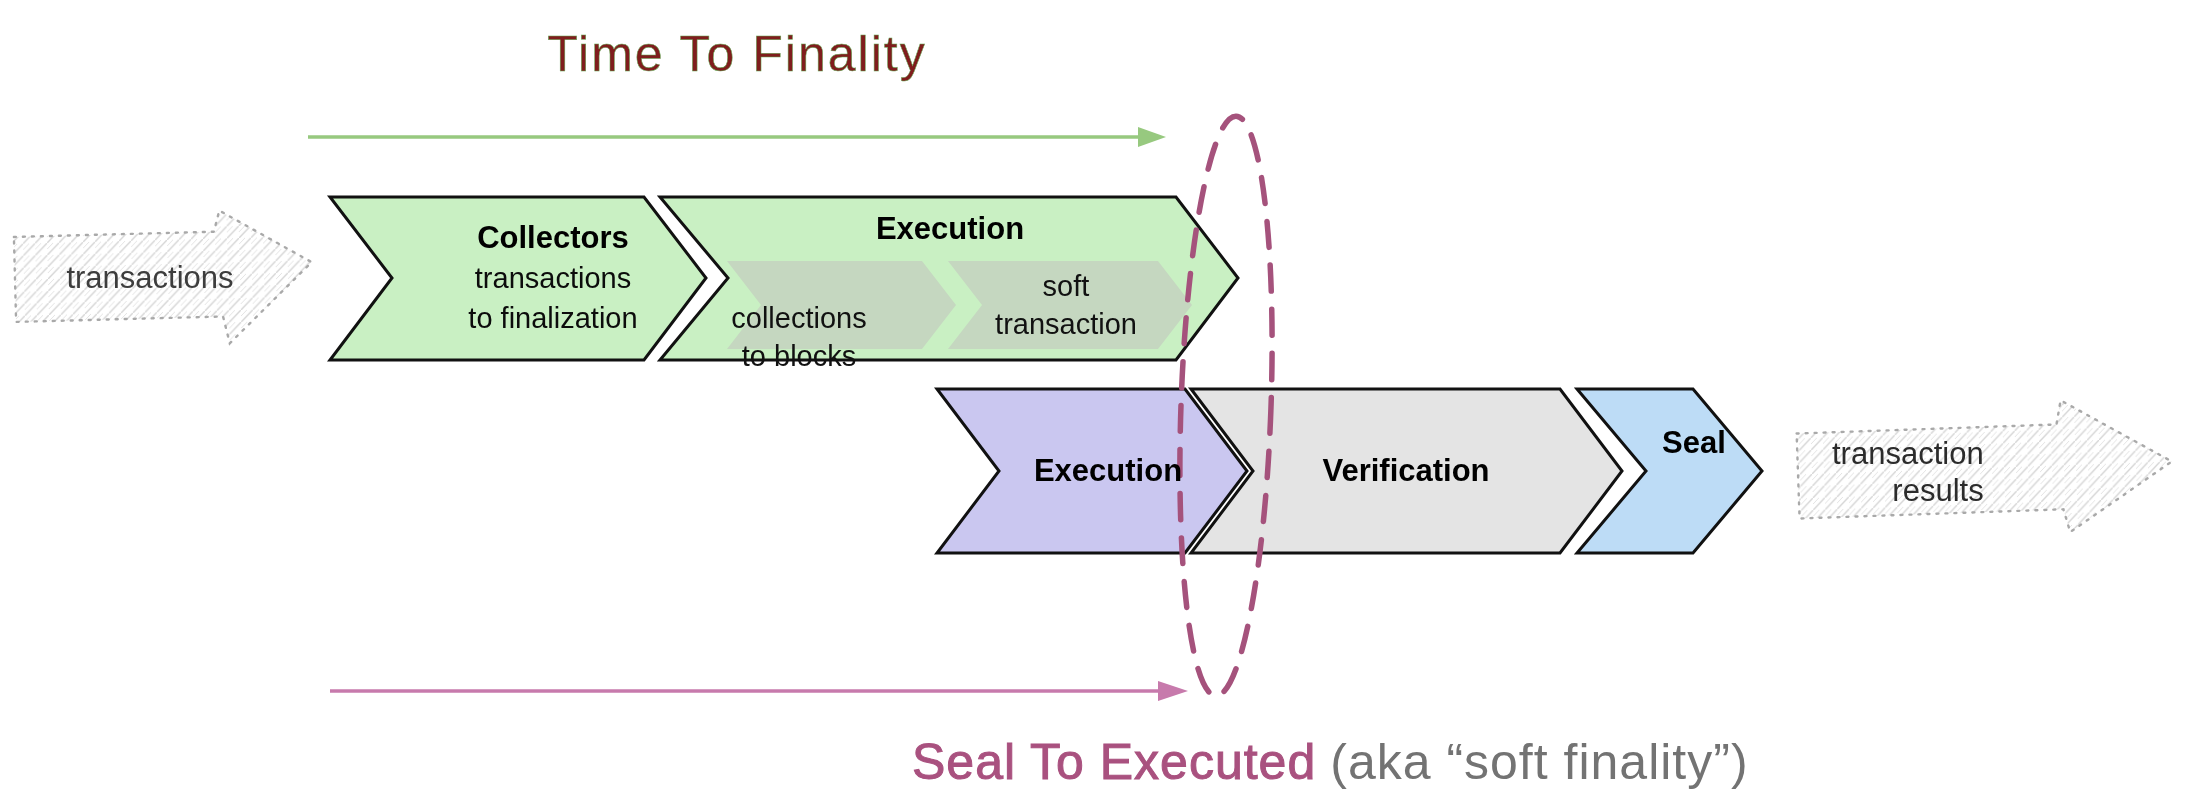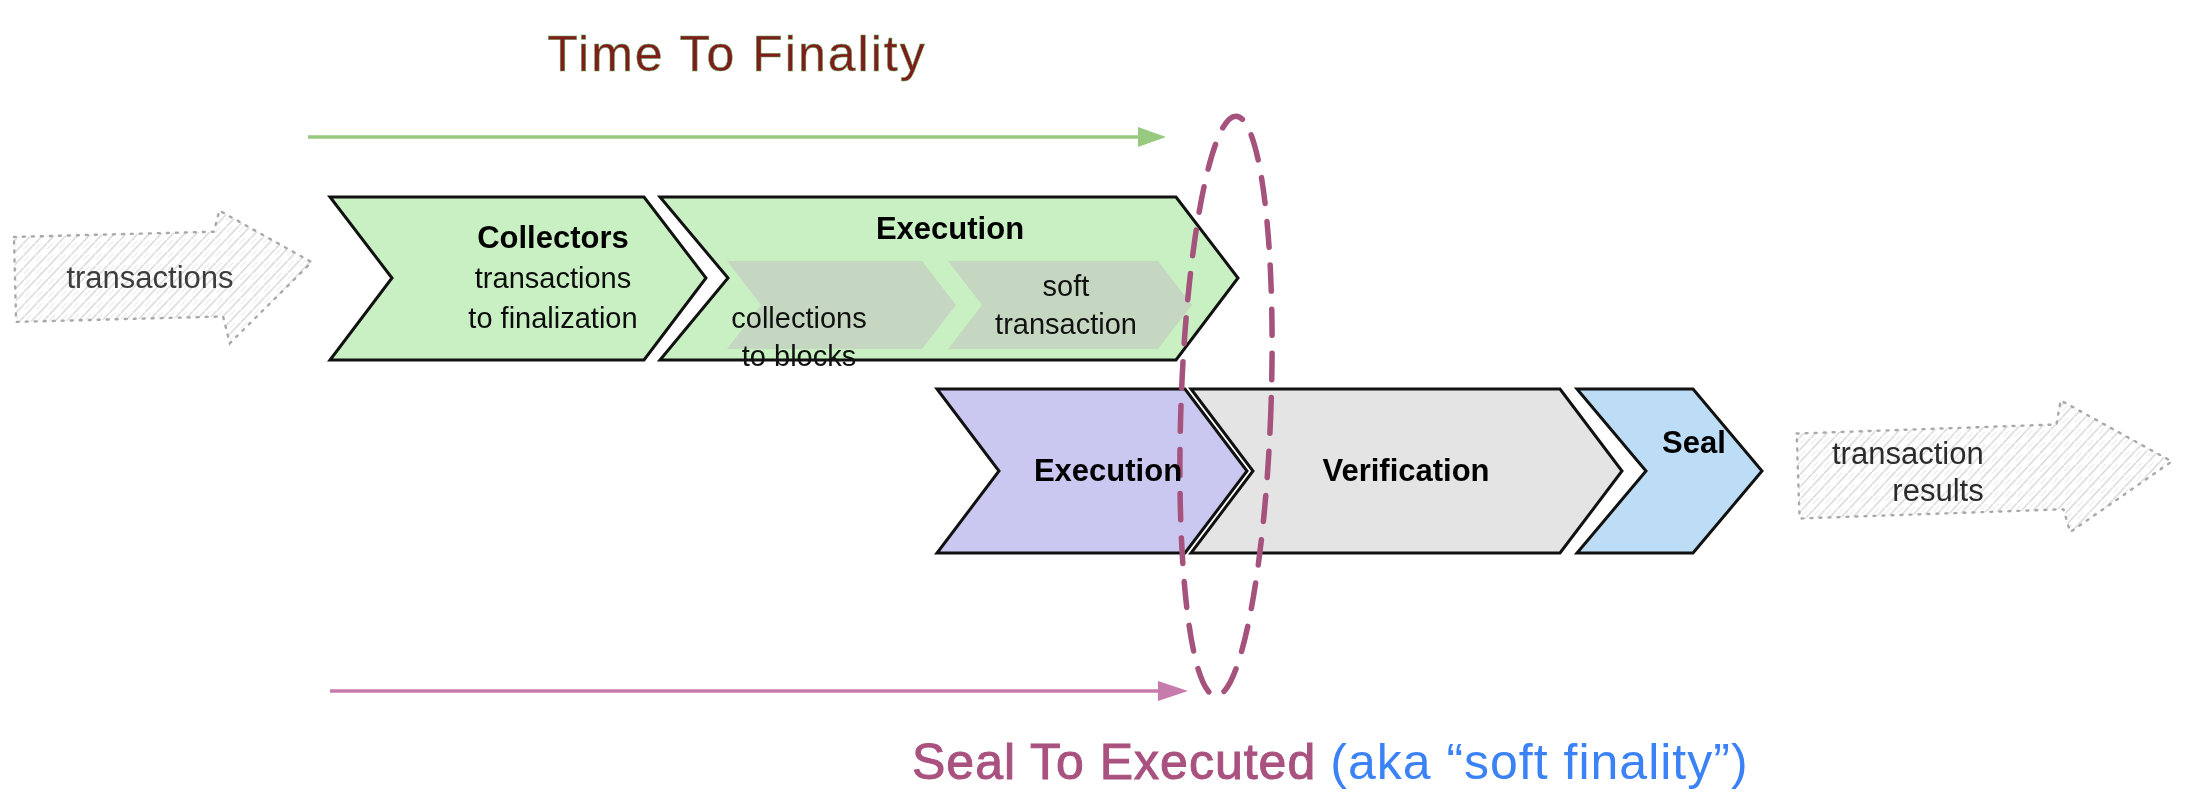--- a/index.html
+++ b/index.html
@@ -16,21 +16,21 @@
   .center { transform: translate(-50%, -50%); text-align: center; }
   .vcenter { transform: translateY(-50%); }
 
   .title-finality {
     left: 737px; top: 54px;
     font-size: 50px; letter-spacing: 2px;
     color: #7f1d1d; -webkit-text-stroke: 0.5px #63a853;
   }
   .title-executed-line { left: 912px; top: 762px; font-size: 50px; letter-spacing: 1px; }
   .executed-main { color: #a9517f; -webkit-text-stroke: 1px #a9517f; }
-  .executed-suffix { color: #3b82f6; margin-left: 14px; }
+  .executed-suffix { color: #737373; margin-left: 14px; }
 
   .io-label { color: #3d3d3d; font-size: 31px; line-height: 37px; }
   .io-label-input { left: 150px; top: 277px; }
   .io-label-output { left: 1832px; top: 472px; transform: translateY(-50%); text-align: right; color: #2b2b2b; }
 
   .stage-text { color: #0c0c0c; font-size: 29px; line-height: 40px; margin-left: 36px; }
   .stage-title { font-weight: 700; font-size: 31px; color: #000; }
   .collectors-text { left: 517px; top: 278px; }
   .consensus-title { left: 950px; top: 229px; }
   .substage-text { left: 0; top: 0; font-size: 29px; line-height: 38px; color: #111; }

